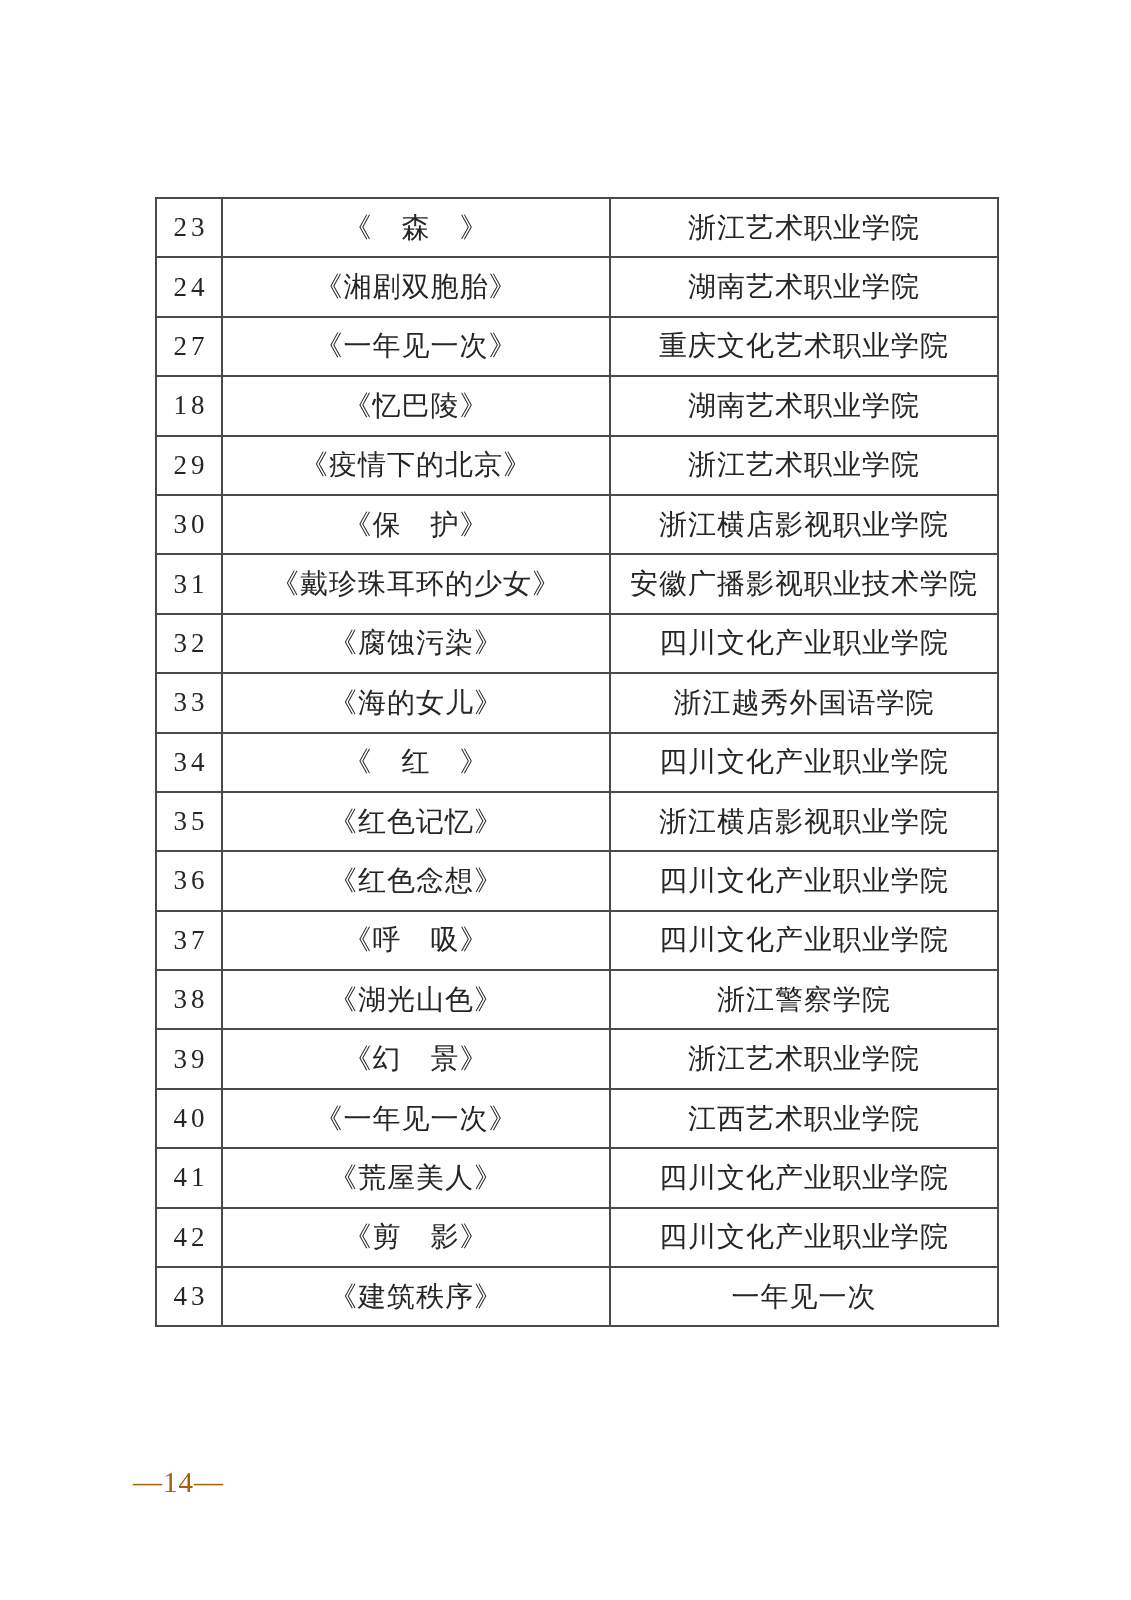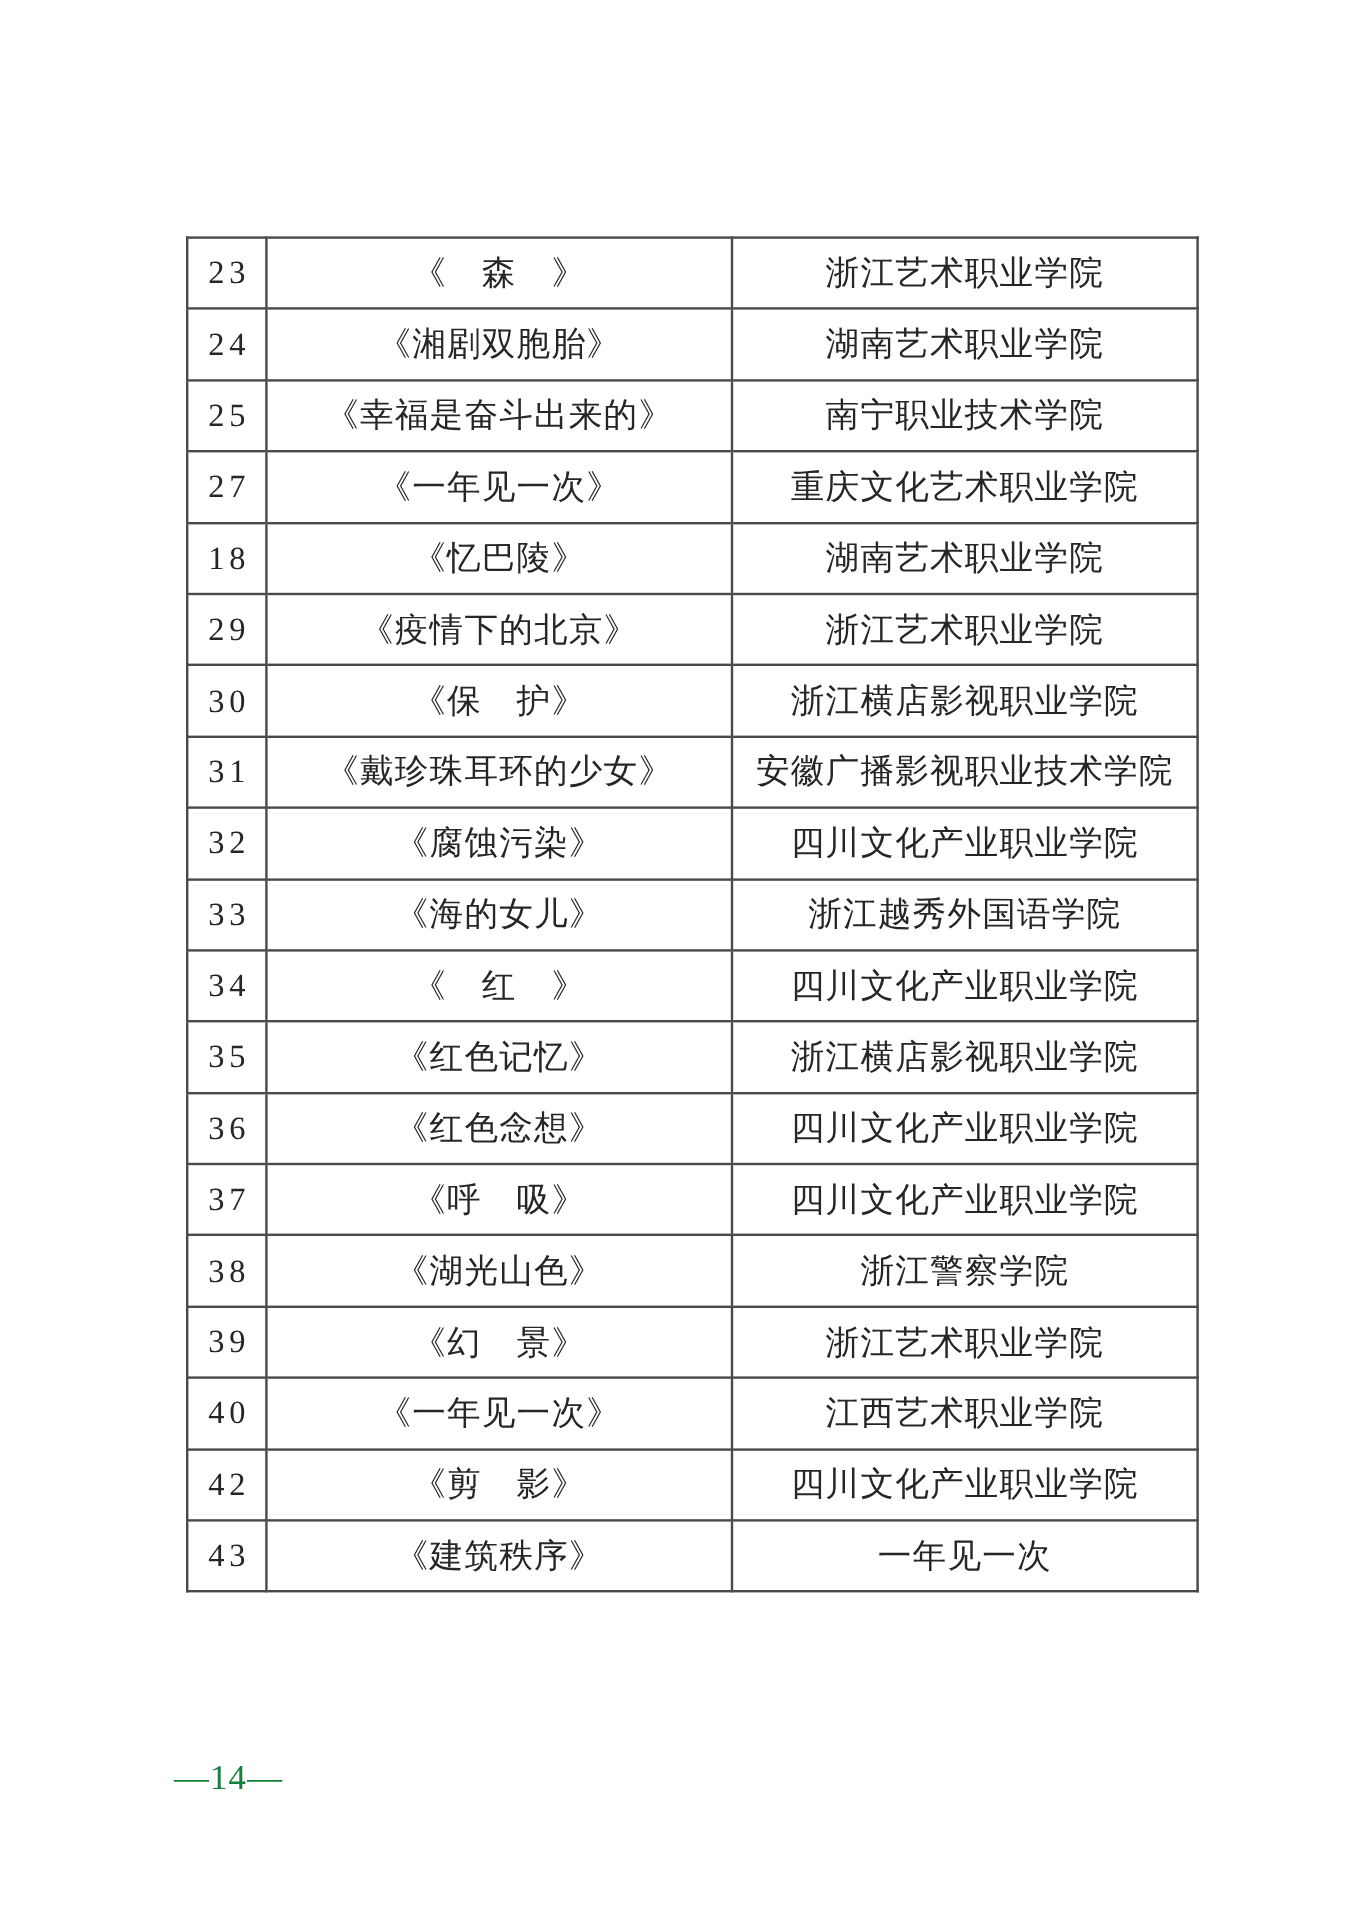--- a/index.html
+++ b/index.html
@@ -43,24 +43,24 @@
     font-size: 27px;
     letter-spacing: 4px;
     text-indent: 4px;
   }
   .works-table td.title,
   .works-table td.org {
     letter-spacing: 1px;
   }
   .page-number {
     position: absolute;
-    left: 145px;
+    left: 133px;
     top: 1466px;
     font-size: 29px;
-    color: #15803d;
+    color: #a16207;
     letter-spacing: 1px;
   }
 </style>
 </head>
 <body>
 
 <div class="page">
   <table class="works-table">
     <colgroup>
       <col style="width:66px">
@@ -70,25 +70,20 @@
     <tbody>
         <tr>
     <td class="no">23</td>
     <td class="title">《　森　》</td>
     <td class="org">浙江艺术职业学院</td>
   </tr>
         <tr>
     <td class="no">24</td>
     <td class="title">《湘剧双胞胎》</td>
     <td class="org">湖南艺术职业学院</td>
-  </tr>
-        <tr>
-    <td class="no">25</td>
-    <td class="title">《幸福是奋斗出来的》</td>
-    <td class="org">南宁职业技术学院</td>
   </tr>
         <tr>
     <td class="no">27</td>
     <td class="title">《一年见一次》</td>
     <td class="org">重庆文化艺术职业学院</td>
   </tr>
         <tr>
     <td class="no">18</td>
     <td class="title">《忆巴陵》</td>
     <td class="org">湖南艺术职业学院</td>
@@ -147,20 +142,25 @@
     <td class="no">39</td>
     <td class="title">《幻　景》</td>
     <td class="org">浙江艺术职业学院</td>
   </tr>
         <tr>
     <td class="no">40</td>
     <td class="title">《一年见一次》</td>
     <td class="org">江西艺术职业学院</td>
   </tr>
         <tr>
+    <td class="no">41</td>
+    <td class="title">《荒屋美人》</td>
+    <td class="org">四川文化产业职业学院</td>
+  </tr>
+        <tr>
     <td class="no">42</td>
     <td class="title">《剪　影》</td>
     <td class="org">四川文化产业职业学院</td>
   </tr>
         <tr>
     <td class="no">43</td>
     <td class="title">《建筑秩序》</td>
     <td class="org">一年见一次</td>
   </tr>
       </tbody>

